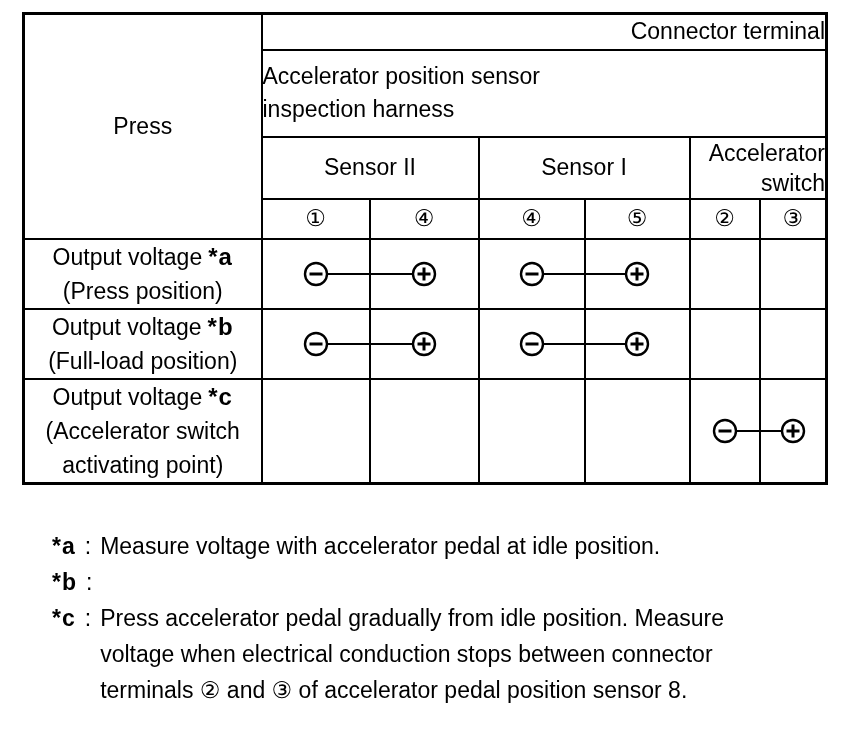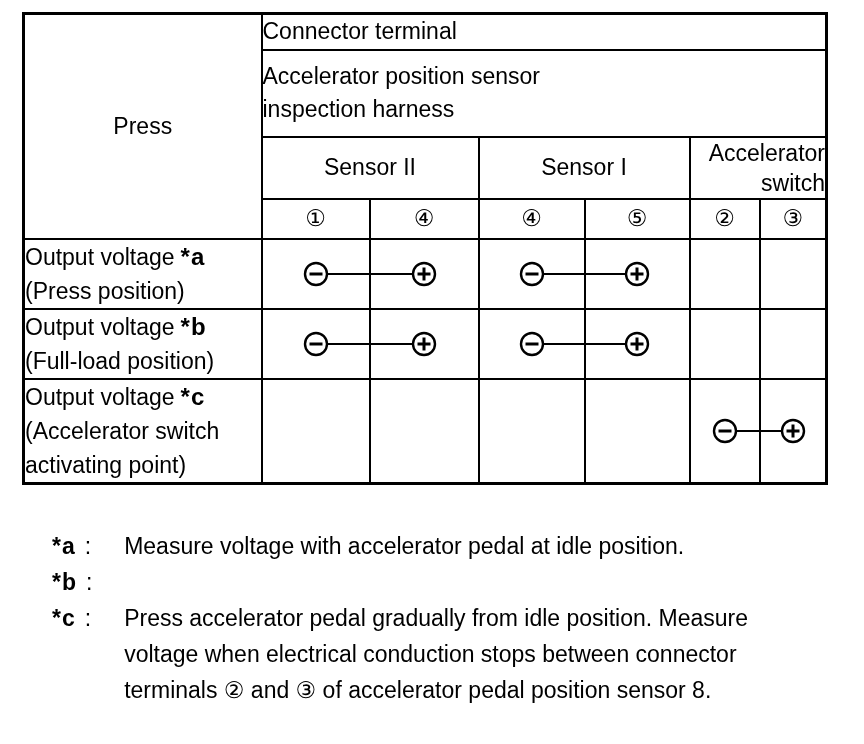--- a/index.html
+++ b/index.html
@@ -21,41 +21,41 @@
   table.spec td{
     border:2px solid #000;
     padding:0;
     font-size:23px;
     vertical-align:middle;
     overflow:hidden;
   }
   table.spec{border:3px solid #000;}
 
   td.item-cell{text-align:center;font-size:24px;}
-  td.ct-cell{text-align:left;}
+  td.ct-cell{text-align:right;}
   td.harness-cell{text-align:left;padding-left:11px;line-height:33px;white-space:pre-line;}
   td.group-center{text-align:center;}
   td.group-left{text-align:right;padding-left:6px;line-height:30px;}
   td.term-cell{text-align:center;font-size:26px;line-height:1;}
-  td.label-cell{text-align:left;padding-left:9px;line-height:34px;}
+  td.label-cell{text-align:center;padding-left:9px;line-height:34px;}
   td.label-cell .sub{white-space:pre-line;}
   .marker{font-weight:bold;font-size:24px;margin-left:6px;letter-spacing:1px;}
 
   
   td.probe{position:relative;text-align:center;}
   .wire{position:absolute;top:50%;margin-top:-1px;height:2px;background:#000;z-index:0;}
   .wire-right{left:50%;right:-2px;}
   .wire-left{left:-2px;right:50%;}
   td.probe svg{position:relative;z-index:1;display:inline-block;vertical-align:middle;}
 
   
   .footnotes{position:absolute;left:52px;top:528px;}
   .footnote{display:flex;align-items:flex-start;gap:9px;font-size:23px;line-height:36px;}
   .fn-marker{font-weight:bold;letter-spacing:1px;white-space:nowrap;}
-  .fn-text{white-space:pre-line;margin-left:24px;}
+  .fn-text{white-space:pre-line;}
 </style>
 </head>
 <body>
 
 <div class="page">
 
   <table class="spec">
     <colgroup>
       <col style="width:238px">
         <col style="width:108px">

